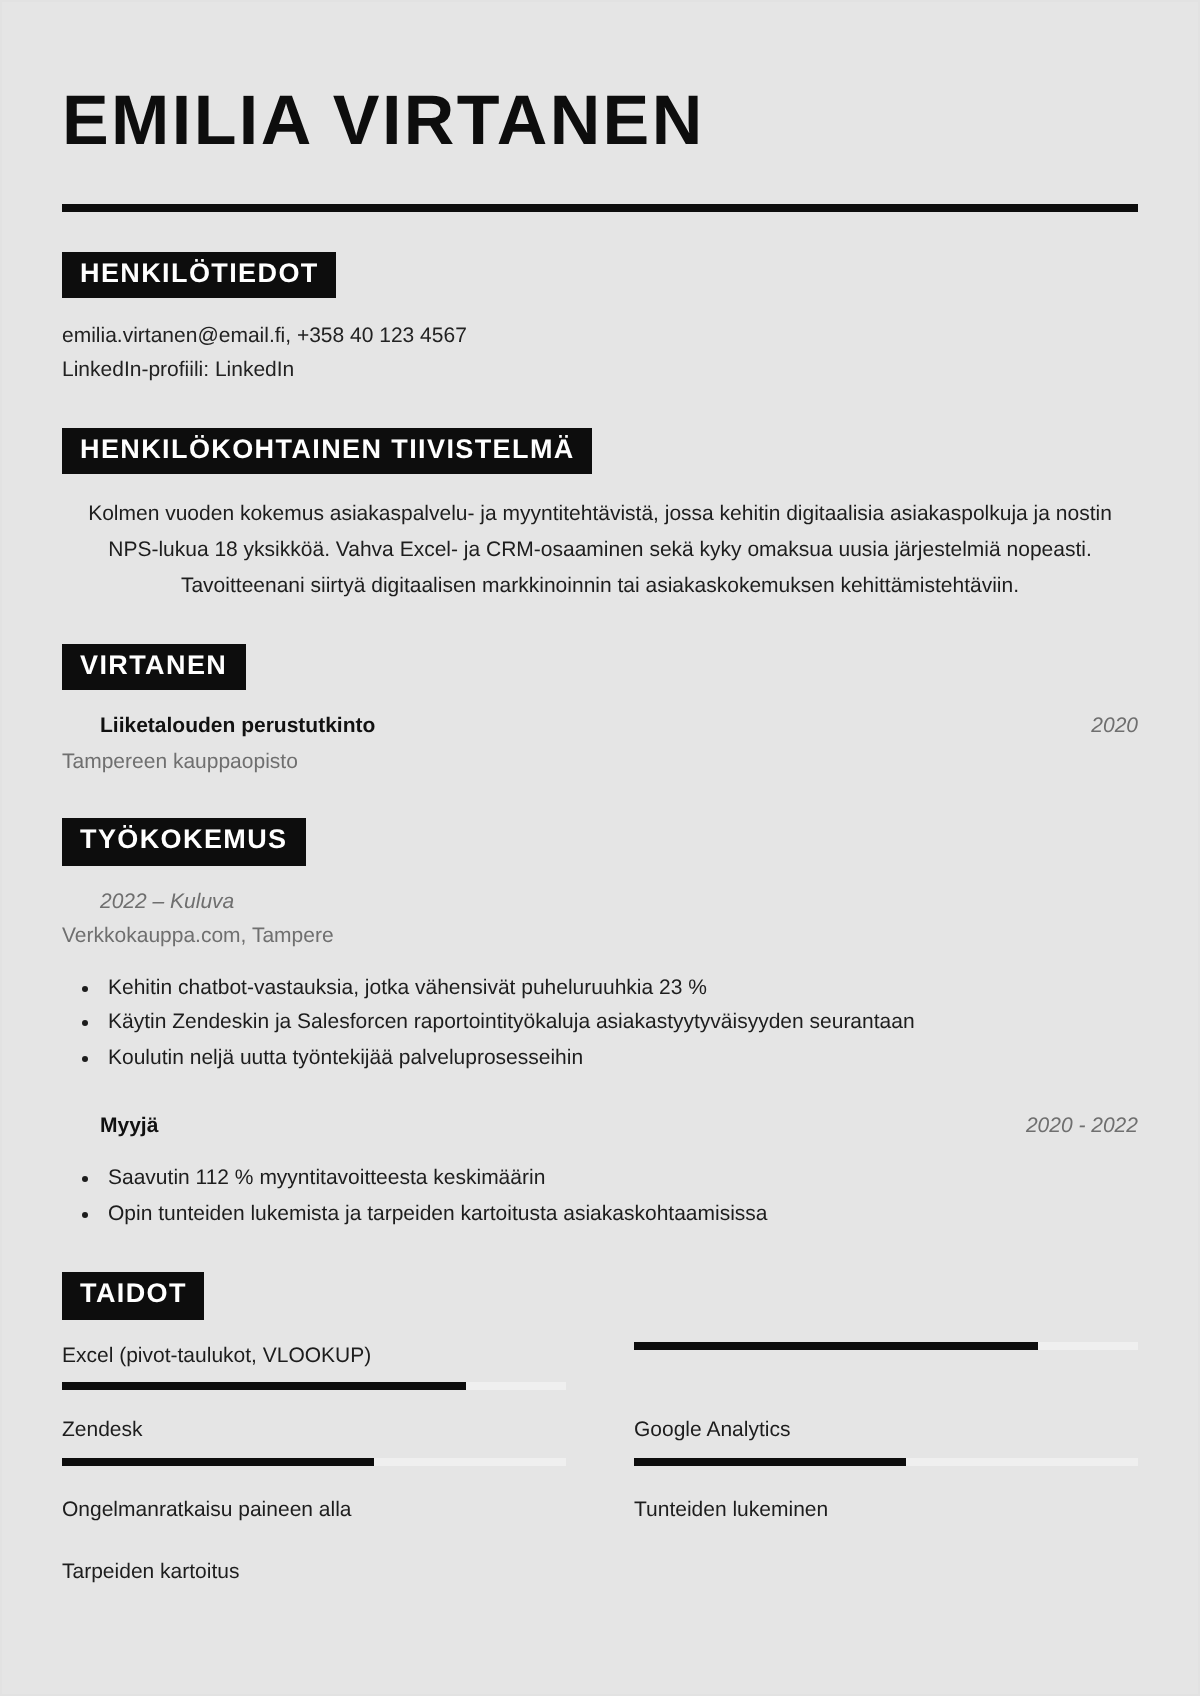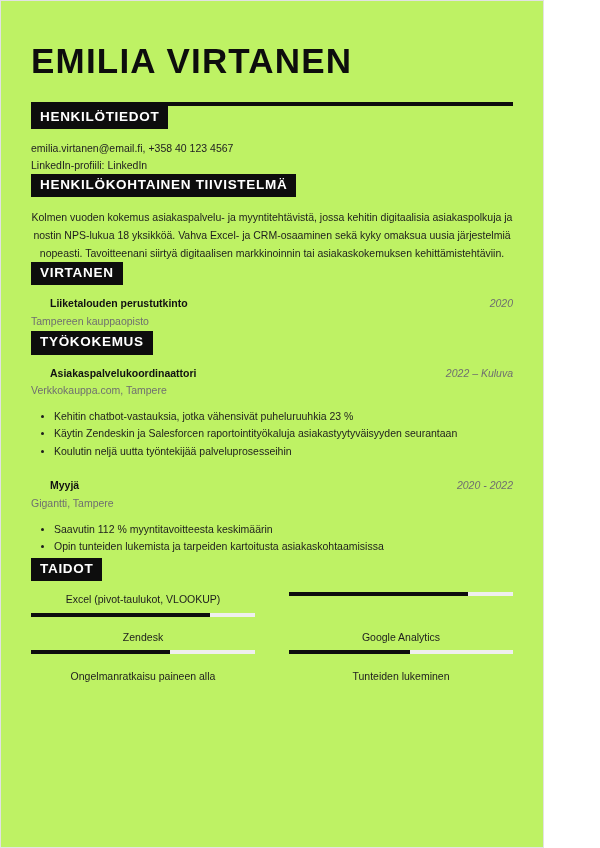--- a/index.html
+++ b/index.html
@@ -6,24 +6,24 @@
     margin: 0;
     padding: 0;
     background: #ffffff;
   }
   body {
     font-family: "Liberation Sans", sans-serif;
     color: #111111;
   }
   .page {
     position: relative;
-    width: 544px;
+    width: 600px;
     height: 848px;
     box-sizing: border-box;
-    background: #bef264;
+    background: #e5e5e5;
     border: 1px solid #e2e2e2;
     overflow: hidden;
   }
   .inner {
     box-sizing: border-box;
     padding: 42px 30px 0 30px;
   }
   .name {
     font-size: 35px;
     font-weight: bold;
@@ -33,20 +33,21 @@
     margin: 0;
     white-space: nowrap;
   }
   .name-rule {
     height: 4px;
     background: #0d0d0d;
     margin-top: 22px;
     margin-bottom: 0;
   }
   .section {
+    margin-top: 20px;
   }
   .section-badge {
     display: inline-block;
     background: #0d0d0d;
     color: #ffffff;
     font-size: 13.5px;
     font-weight: bold;
     letter-spacing: 0.7px;
     padding: 4px 9px 5px 9px;
     line-height: 1.05;
@@ -120,21 +121,20 @@
     background: #1d1d1d;
   }
   .skills-grid {
     display: grid;
     grid-template-columns: 1fr 1fr;
     column-gap: 34px;
     row-gap: 0;
   }
   .skill {
     margin-bottom: 13px;
-    text-align: center;
   }
   .skill-label {
     font-size: 10.5px;
     color: #1d1d1d;
     line-height: 1.5;
     margin-bottom: 5px;
   }
   .skill-track {
     height: 4px;
     background: #efefef;
@@ -189,37 +189,35 @@
         </div>
       </div>
     </div>
 
     <div class="section">
       <span class="section-badge">TYÖKOKEMUS</span>
       <div class="section-body">
 
         <div class="entry">
           <div class="entry-head">
-            <div class="entry-title">Asiakaspalvelukoordinaattori</div>
             <div class="entry-date">2022 – Kuluva</div>
           </div>
           <div class="entry-sub">Verkkokauppa.com, Tampere</div>
           <ul class="bullets">
             <li>Kehitin chatbot-vastauksia, jotka vähensivät puheluruuhkia 23 %</li>
             <li>Käytin Zendeskin ja Salesforcen raportointityökaluja asiakastyytyväisyyden seurantaan</li>
             <li>Koulutin neljä uutta työntekijää palveluprosesseihin</li>
           </ul>
         </div>
 
         <div class="entry">
           <div class="entry-head">
             <div class="entry-title">Myyjä</div>
             <div class="entry-date">2020 - 2022</div>
           </div>
-          <div class="entry-sub">Gigantti, Tampere</div>
           <ul class="bullets">
             <li>Saavutin 112 % myyntitavoitteesta keskimäärin</li>
             <li>Opin tunteiden lukemista ja tarpeiden kartoitusta asiakaskohtaamisissa</li>
           </ul>
         </div>
 
       </div>
     </div>
 
     <div class="section">
@@ -255,19 +253,22 @@
           </div>
 
           <div class="skill no-bar">
             <div class="skill-label">Ongelmanratkaisu paineen alla</div>
           </div>
 
           <div class="skill no-bar">
             <div class="skill-label">Tunteiden lukeminen</div>
           </div>
 
+          <div class="skill no-bar">
+            <div class="skill-label">Tarpeiden kartoitus</div>
+          </div>
 
         </div>
       </div>
     </div>
 
   </div>
 </div>
 
 </body></html>

